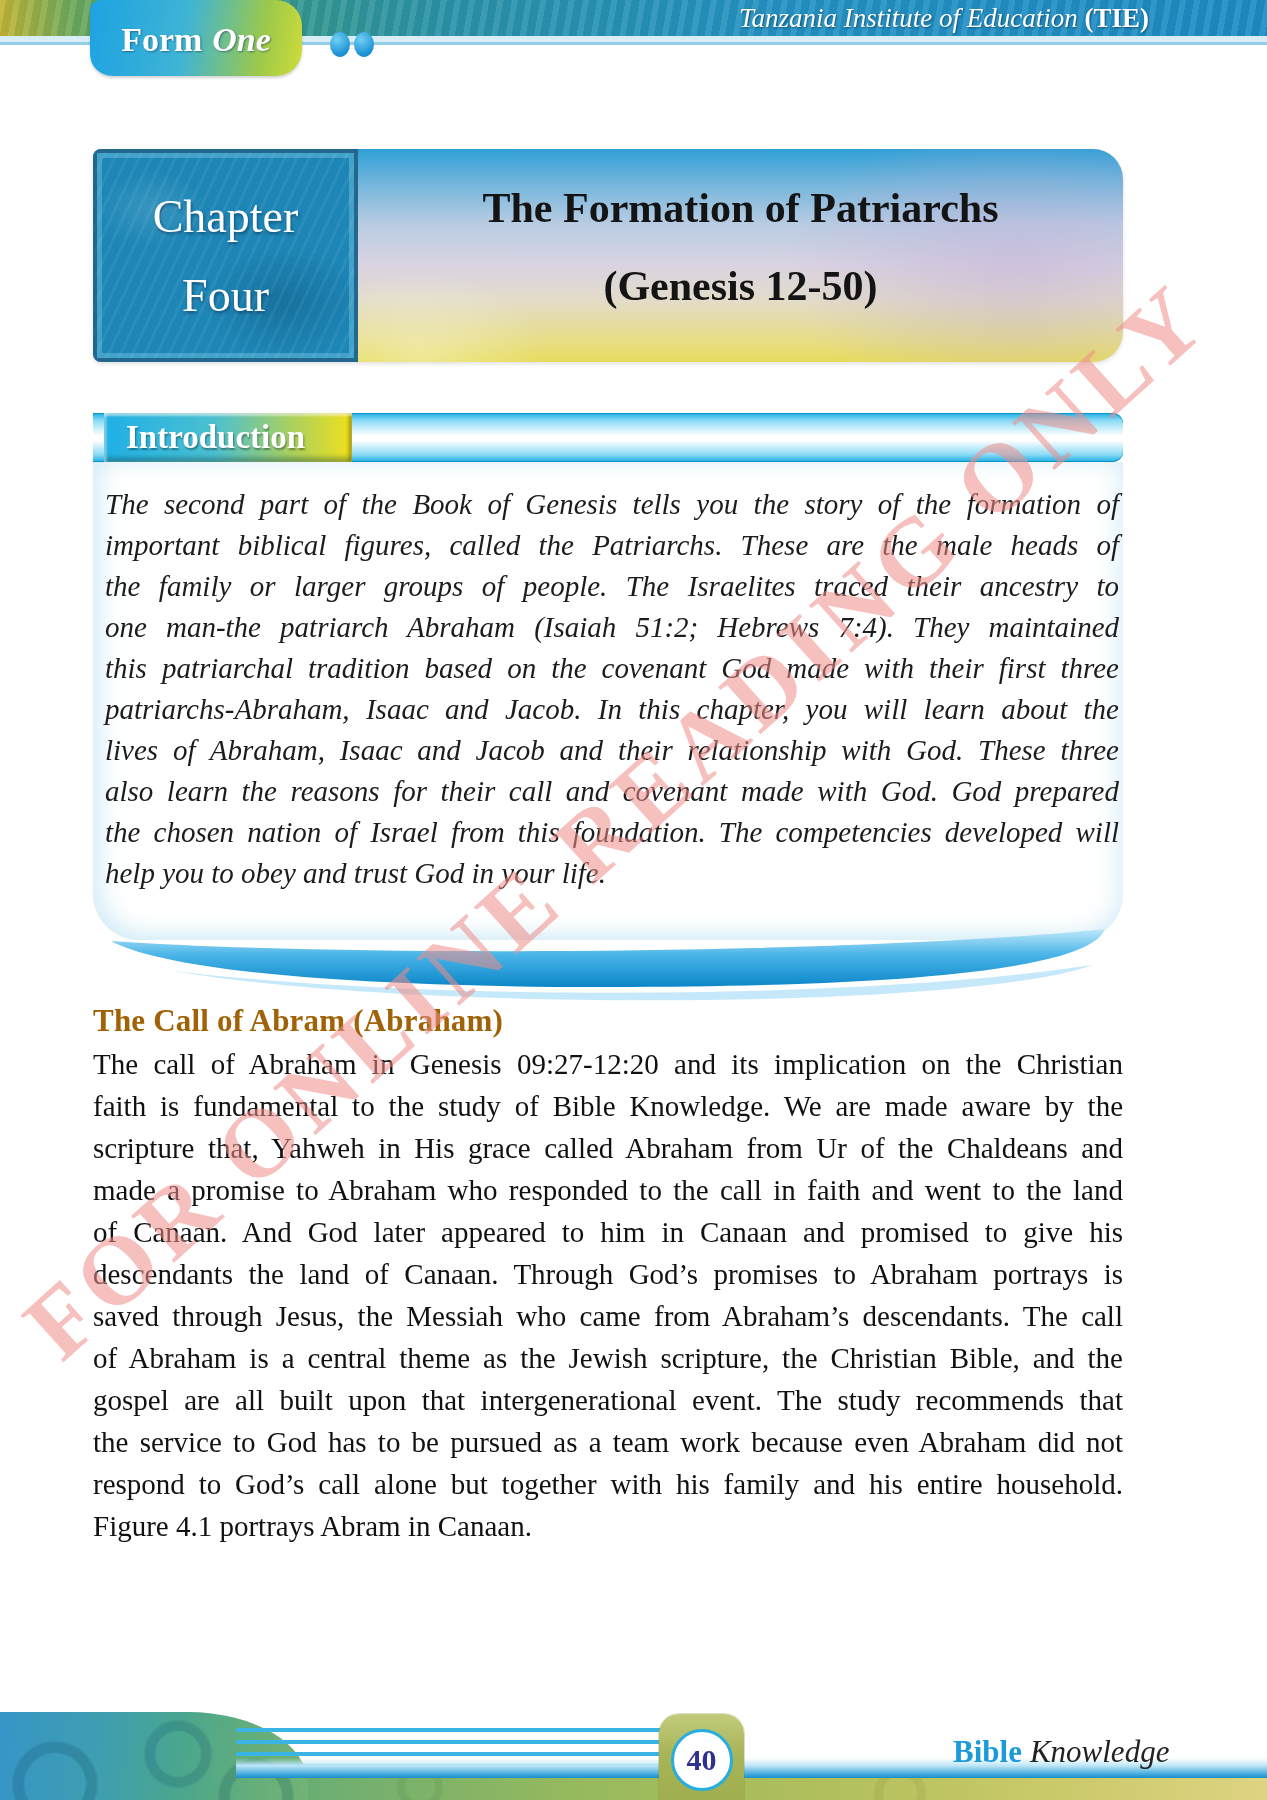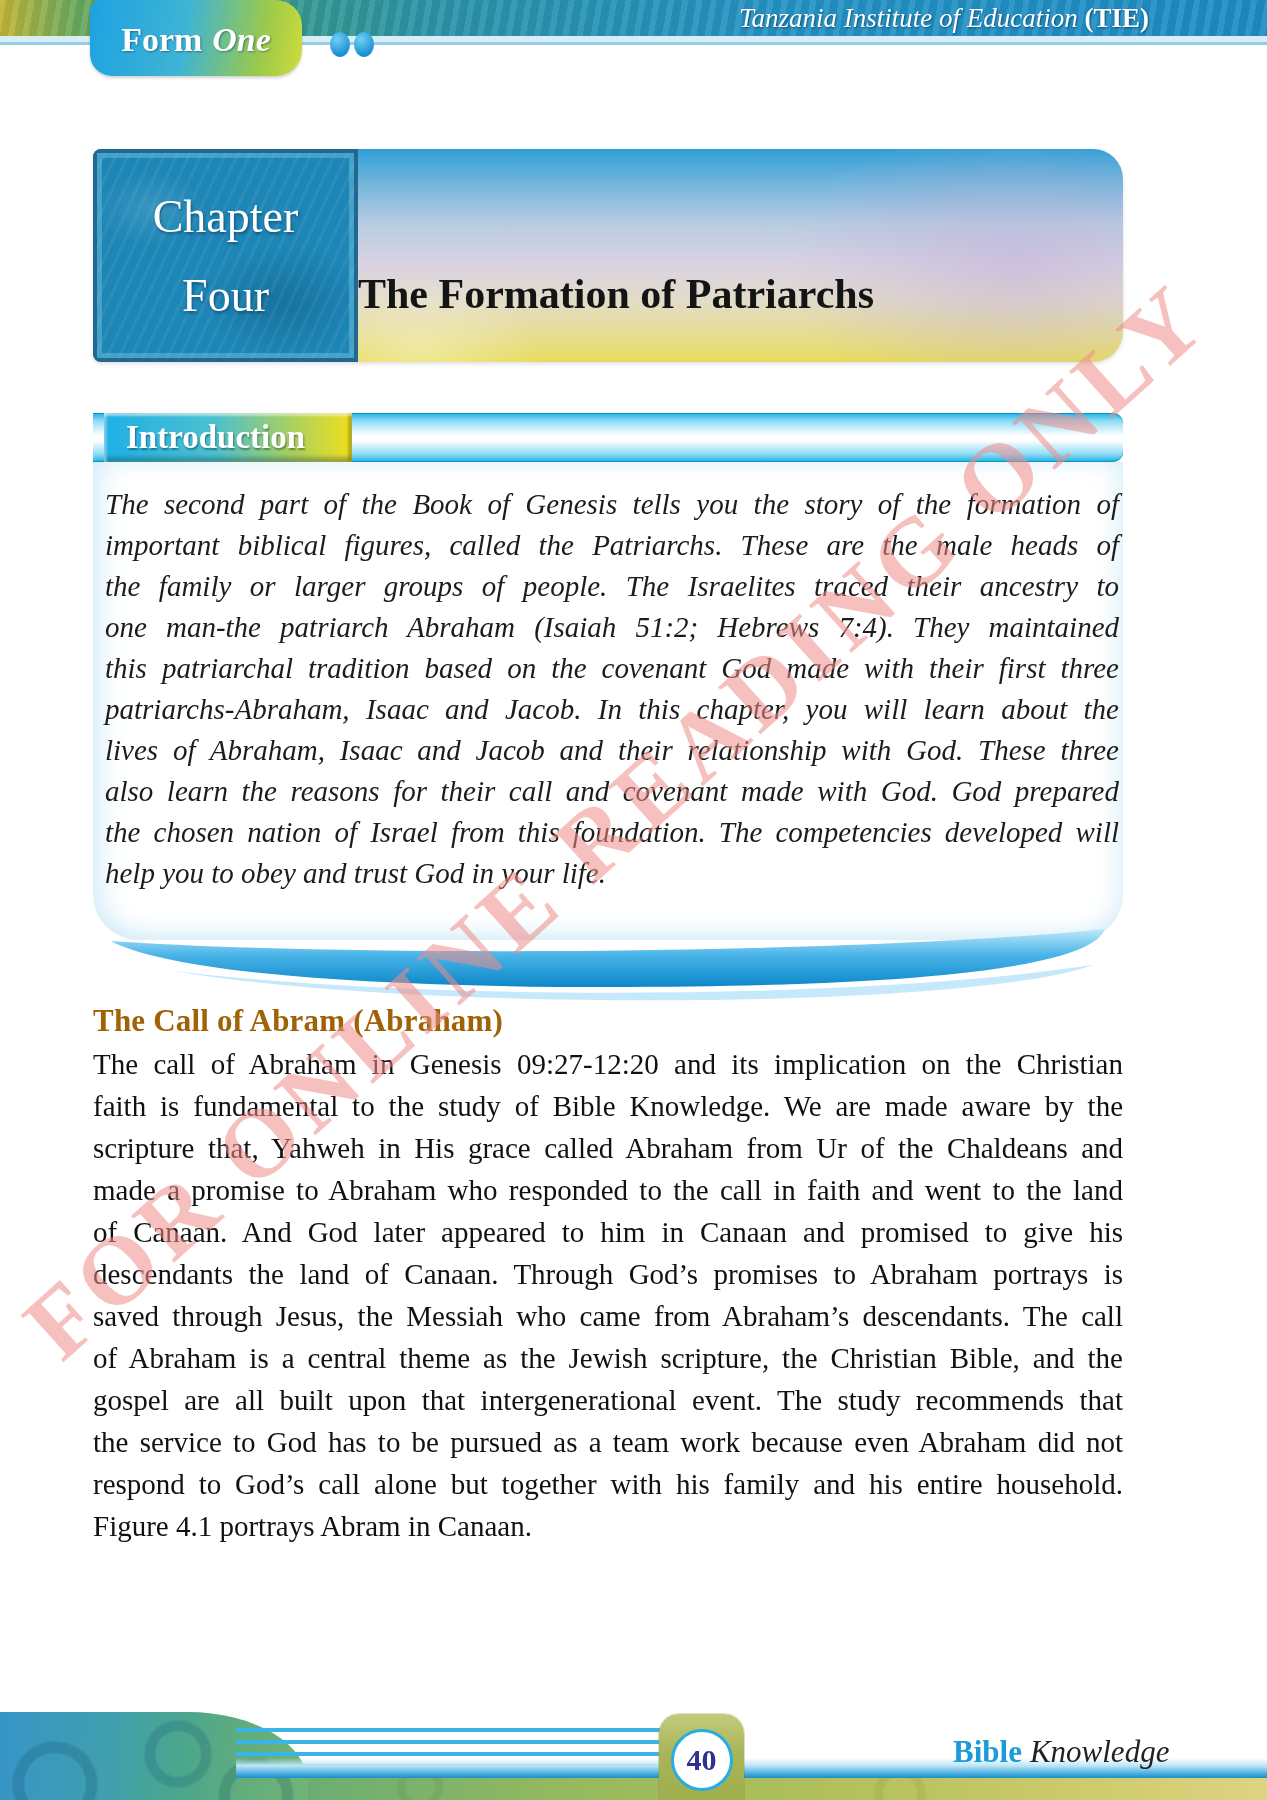--- a/index.html
+++ b/index.html
@@ -52,21 +52,21 @@
     box-shadow:inset 0 0 0 4px rgba(8,55,92,0.55), inset 0 0 0 9px rgba(140,215,240,0.35);
     display:flex;flex-direction:column;align-items:center;justify-content:center;gap:26px;
     color:#ffffff;font-size:46px;font-weight:normal;text-shadow:1px 2px 3px rgba(0,30,60,0.5);
   }
   .chapter-title-box{
     flex:1;height:100%;
     background-image:
       radial-gradient(320px 210px at 86% 46%, rgba(190,170,215,0.45), transparent 72%),
       radial-gradient(180px 120px at 8% 82%, rgba(255,255,240,0.35), transparent 70%),
       linear-gradient(180deg,#2f9fd6 0%,#74b6dc 14%,#b9cce2 30%,#d9d3e2 46%,#e3dcca 60%,#e7dd87 76%,#e7da3a 92%,#e3d52c 100%);
-    display:flex;flex-direction:row;align-items:center;padding-top:38px;gap:36px;
+    display:flex;flex-direction:column;align-items:center;padding-top:38px;gap:36px;
   }
   .ct1,.ct2{font-weight:bold;color:#141414;font-size:42px;line-height:1;text-align:center;}
 
   
   .intro-bar{
     position:absolute;left:93px;top:413px;width:1030px;height:49px;
     border-radius:0 10px 10px 0;
     background:linear-gradient(180deg,#1caee4 0%,#8edcf6 16%,#ffffff 46%,#ffffff 56%,#8edcf6 84%,#1caee4 100%);
     box-shadow:inset 0 1px 0 #0b93c8, inset 0 -1px 0 #0b93c8;
   }
@@ -164,20 +164,21 @@
   <div class="dot dot1"></div>
   <div class="dot dot2"></div>
 
   <div class="chapter-banner">
     <div class="chapter-box">
       <div>Chapter</div>
       <div>Four</div>
     </div>
     <div class="chapter-title-box">
       <div class="ct1">The Formation of Patriarchs</div>
+      <div class="ct2">(Genesis 12-50)</div>
     </div>
   </div>
 
   <div class="intro-bar">
     <div class="intro-label">Introduction</div>
   </div>
   <div class="intro-box">
     <div class="intro-text">
         <div class="tline">The second part of the Book of Genesis tells you the story of the formation of</div>
         <div class="tline">important biblical figures, called the Patriarchs. These are the male heads of</div>

